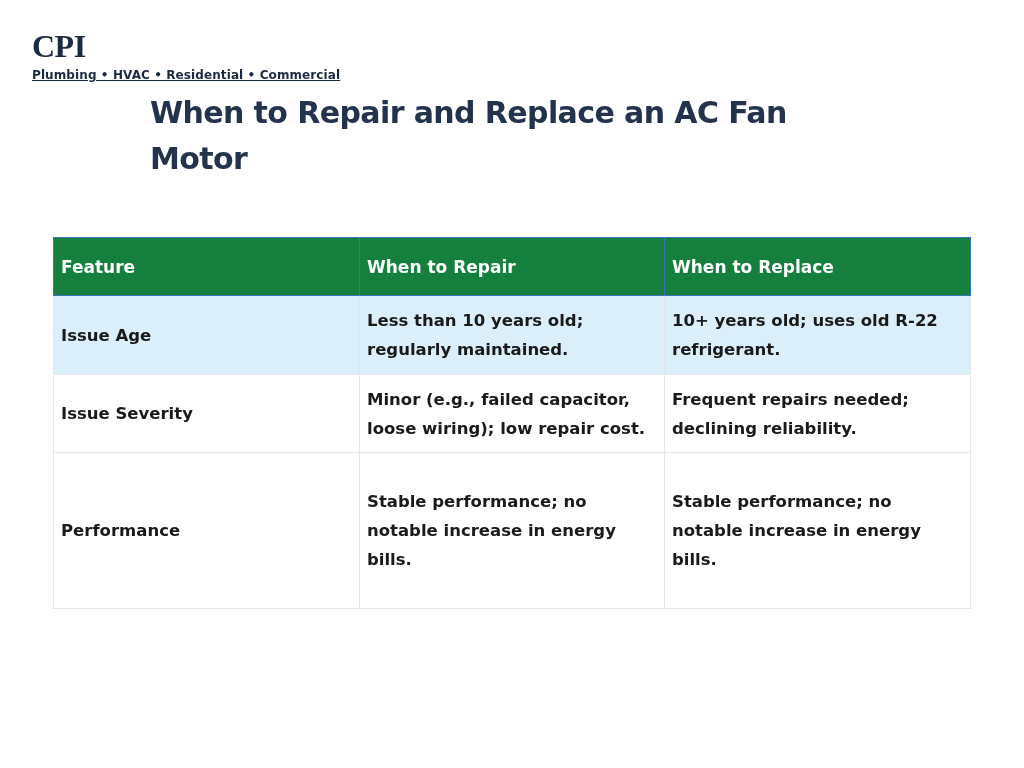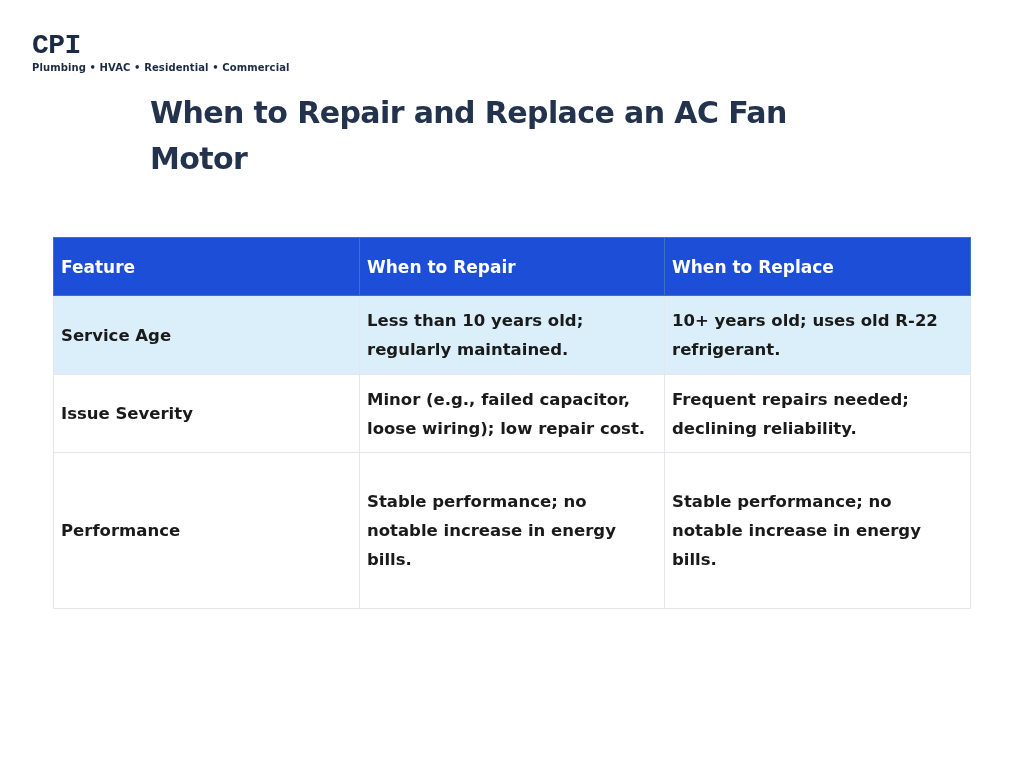--- a/index.html
+++ b/index.html
@@ -1,32 +1,32 @@
 <!DOCTYPE html>
 <html><head>
   <meta charset="utf-8">
   <style>
     * { box-sizing: border-box; margin: 0; padding: 0; }
     html, body { width: 1024px; height: 768px; background: #ffffff; overflow: hidden; }
     body { position: relative; font-family: "DejaVu Sans", sans-serif; color: #1a1a1a; }
 
     .logo { position: absolute; left: 32px; top: 31px; width: 190px; }
-    .logo-main { display: flex; align-items: baseline; font-family: Liberation Mono, monospace; font-weight: bold; font-size: 28px; letter-spacing: -0.5px; line-height: 30px; }
+    .logo-main { display: flex; align-items: baseline; font-family: Liberation Serif, serif; font-weight: bold; font-size: 32px; letter-spacing: -0.5px; line-height: 30px; }
     .logo-cpi { color: #1c2b44; }
     .logo-service { color: #2f8fe8; font-weight: bold; }
-    .logo-tagline { font-size: 10px; color: #1c2b44; font-weight: bold; margin-top: 1px; letter-spacing: 0.1px; white-space: nowrap; }
+    .logo-tagline { font-size: 12px; color: #1c2b44; font-weight: bold; margin-top: 7px; letter-spacing: 0.1px; white-space: nowrap; text-decoration: underline; }
 
     .title { position: absolute; left: 150px; width: 724px; top: 90px; text-align: left; font-family: "DejaVu Sans", sans-serif; font-weight: bold; font-size: 30px; line-height: 46px; color: #23324d; letter-spacing: -0.6px; }
 
     table.cmp { position: absolute; left: 53px; top: 237px; width: 917px; border-collapse: collapse; table-layout: fixed; }
     table.cmp col.c1 { width: 306px; }
     table.cmp col.c2 { width: 305px; }
     table.cmp col.c3 { width: 306px; }
     table.cmp th, table.cmp td { border: 1px solid #e3e6ea; vertical-align: middle; text-align: left; }
-    table.cmp th { background: #1d4ed8; color: #ffffff; font-weight: bold; font-size: 17px; height: 58px; padding: 0 7px; border-color: #3b73bd; }
+    table.cmp th { background: #15803d; color: #ffffff; font-weight: bold; font-size: 17px; height: 58px; padding: 0 7px; border-color: #3b73bd; }
     table.cmp td { font-size: 16.5px; font-weight: bold; line-height: 29px; padding: 0 7px; color: #1a1a1a; }
     table.cmp td.feat { font-weight: bold; }
     tr.r-shade td { background: #dbeffa; }
     tr.r-plain td { background: #ffffff; }
     tr.h1 td { height: 79px; }
     tr.h2 td { height: 78px; }
     tr.h3 td { height: 99px; }
     tr.h4 td { height: 156px; }
   </style>
 </head>
@@ -49,21 +49,21 @@
     </colgroup>
   <thead>
     <tr>
       <th>Feature</th>
       <th>When to Repair</th>
       <th>When to Replace</th>
     </tr>
   </thead>
   <tbody>
     <tr class="r-shade h1">
-      <td class="feat">Service Age</td>
+      <td class="feat">Issue Age</td>
       <td>Less than 10 years old; regularly maintained.</td>
       <td>10+ years old; uses old R-22 refrigerant.</td>
     </tr>
     <tr class="r-plain h2">
       <td class="feat">Issue Severity</td>
       <td>Minor (e.g., failed capacitor, loose wiring); low repair cost.</td>
       <td>Frequent repairs needed; declining reliability.</td>
     </tr>
     <tr class="r-plain h4">
       <td class="feat">Performance</td>

